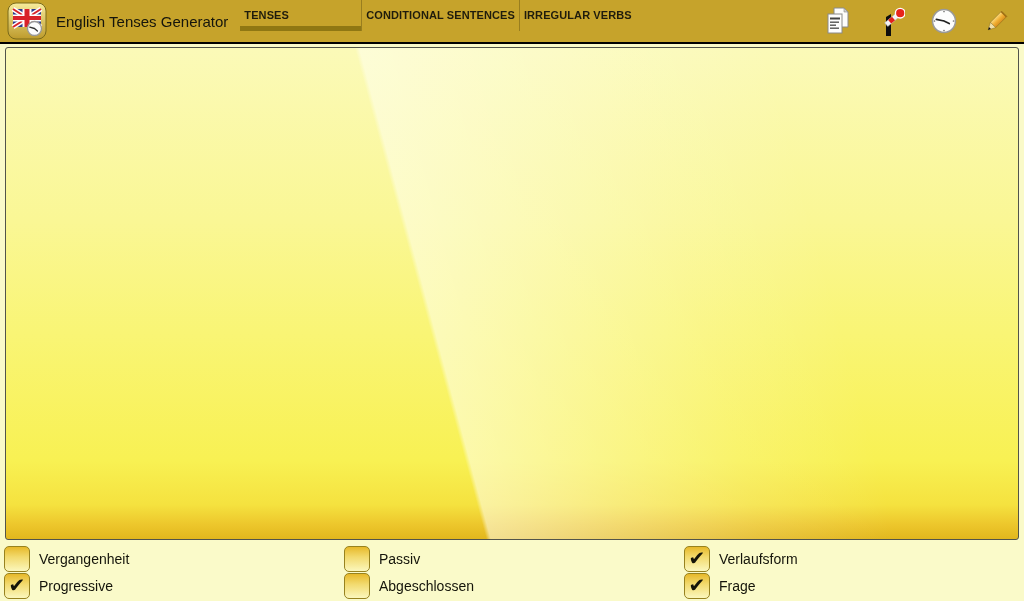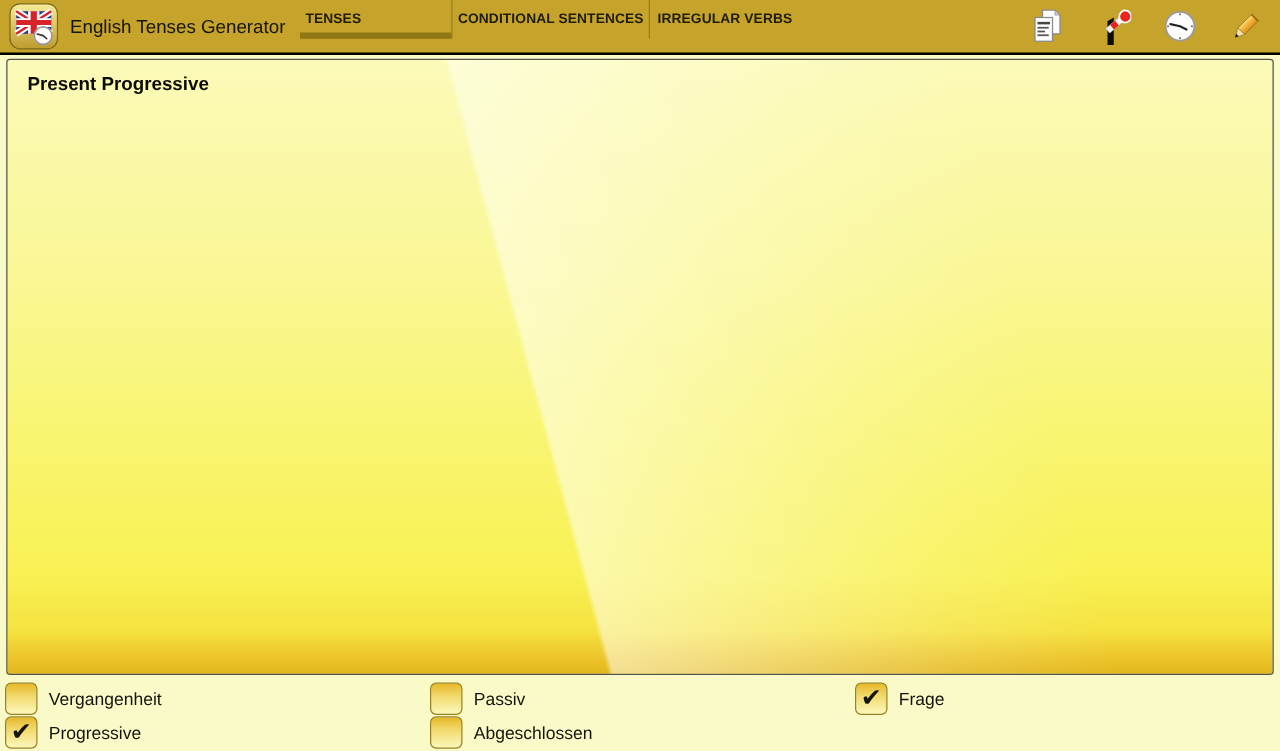--- a/index.html
+++ b/index.html
@@ -22,21 +22,21 @@
   .app-title {
     margin-left:9px; font-size:15px; color:#15150C; white-space:nowrap;
   }
   .tabs { display:flex; height:44px; margin-left:12px; }
   .tab {
     position:relative; display:flex; align-items:center;
     padding:0 4px 0 4px; min-width:121px; height:32px;
     font-size:11px; font-weight:bold; color:#1F1C0C;
     letter-spacing:0.1px; white-space:nowrap; cursor:pointer;
   }
-  .tab + .tab { border-left:1px solid rgba(70,58,10,0.35);justify-content:center; }
+  .tab + .tab { border-left:1px solid rgba(70,58,10,0.35); }
   .tab[data-selected="true"]::after {
     content:""; position:absolute; left:0; right:0; bottom:0; height:5px;
     background:#8F7713;
   }
   .actions {
     margin-left:auto; display:flex; align-items:center;
     gap:25px; padding-right:13px;
   }
   .action-btn { width:28px; height:32px; display:flex; align-items:center;
     justify-content:center; cursor:pointer; }
@@ -189,21 +189,20 @@
           <rect x="24.5" y="11" width="1.5" height="8" fill="#9A6B10"></rect>
         </g>
       </svg>
     </div>
 
   </div>
 </div>
 
 <div class="panel">
   <div class="beam"></div>
-  <div class="tense-title">Present Progressive</div>
 </div>
 
 <div class="options">
 
   <div class="option">
     <span class="checkbox" data-checked="false"></span>
     <span class="option-label">Vergangenheit</span>
   </div>
 
   <div class="option">
@@ -216,20 +215,26 @@
   <div class="option">
     <span class="checkbox" data-checked="false"></span>
     <span class="option-label">Passiv</span>
   </div>
 
   <div class="option">
     <span class="checkbox" data-checked="false"></span>
     <span class="option-label">Abgeschlossen</span>
   </div>
 
+  <div class="option">
+    <span class="checkbox" data-checked="true">
+        <span class="checkmark"></span>
+      </span>
+    <span class="option-label">Verlaufsform</span>
+  </div>
 
   <div class="option">
     <span class="checkbox" data-checked="true">
         <span class="checkmark"></span>
       </span>
     <span class="option-label">Frage</span>
   </div>
 
 </div>
 

